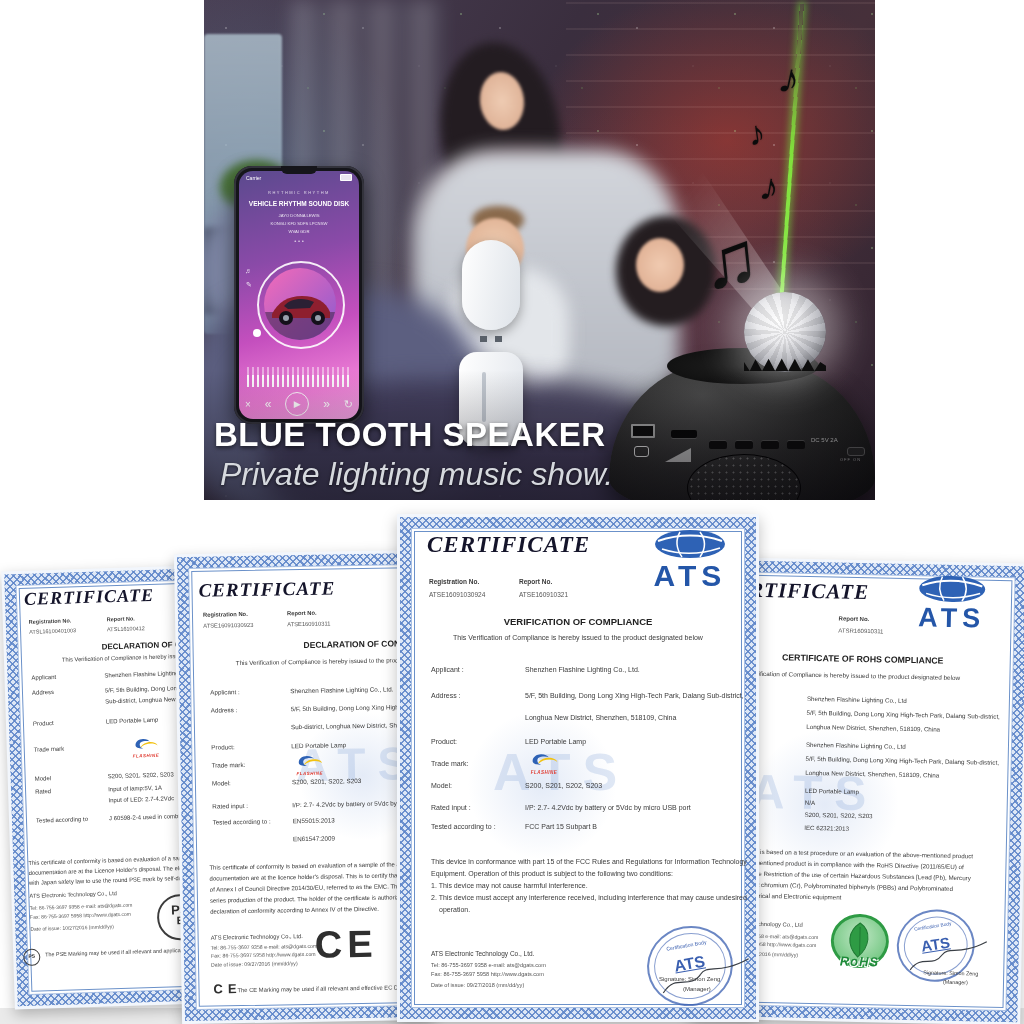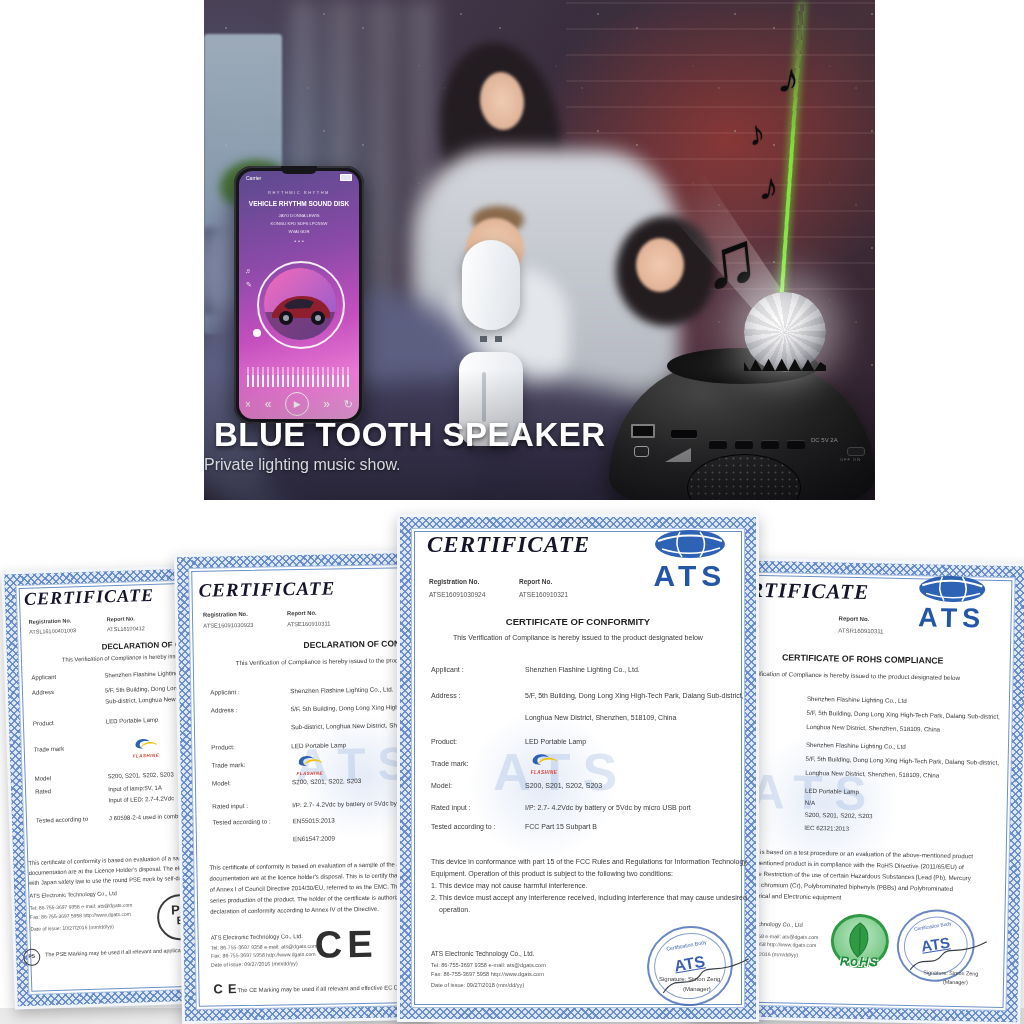--- a/index.html
+++ b/index.html
@@ -38,21 +38,21 @@
       background:linear-gradient(rgba(150,255,90,.15), rgba(130,255,60,.85) 30%, rgba(170,255,100,.95));
       box-shadow:0 0 7px 2px rgba(120,255,60,.5);}
   .note{position:absolute;color:#0b0b0b;text-shadow:0 0 2px rgba(0,0,0,.4);line-height:1;}
   .beam{position:absolute;left:428px;top:138px;width:170px;height:212px;filter:blur(6px);opacity:.8;
       background:linear-gradient(to top left, rgba(255,255,255,.55), rgba(255,255,255,0) 72%);
       clip-path:polygon(92% 100%, 100% 86%, 28% 0, 0 16%);}
   .hero-shade{position:absolute;left:0;bottom:0;width:100%;height:130px;
       background:linear-gradient(transparent, rgba(10,8,14,.45));}
   .hero-title{position:absolute;left:10px;top:416px;font-size:33px;font-weight:700;color:#fff;
       letter-spacing:.5px;text-shadow:0 2px 4px rgba(0,0,0,.6);}
-  .hero-sub{position:absolute;left:0;top:456px;font-size:16px;color:#d6d9de;text-shadow:0 1px 3px rgba(0,0,0,.6);}
+  .hero-sub{position:absolute;left:16px;top:456px;font-size:32px;color:#d6d9de;text-shadow:0 1px 3px rgba(0,0,0,.6);font-style:italic;}
 
   
   .phone{position:absolute;left:30px;top:166px;width:130px;height:258px;background:#15151a;border-radius:18px;
       box-shadow:0 8px 20px rgba(0,0,0,.55), inset 0 0 0 2px #33333c;}
   .screen{position:absolute;inset:5px;border-radius:14px;overflow:hidden;
       background:linear-gradient(165deg,#5b4a8e 0%,#8a4aa8 35%,#c44fbe 62%,#ee7fd6 86%,#f4a6e4 100%);}
   .notch{position:absolute;left:50%;top:0;transform:translateX(-50%);width:36px;height:8px;background:#15151a;border-radius:0 0 6px 6px;}
   .statusbar{position:absolute;left:7px;right:7px;top:3px;display:flex;justify-content:space-between;align-items:center;
       color:#fff;font-size:5px;}
   .battery{width:10px;height:5px;border:1px solid rgba(255,255,255,.9);border-radius:1px;background:rgba(255,255,255,.85);}
@@ -420,21 +420,21 @@
     <div class="t" style="left:122px;top:77px;font-size:6.5px;color:#555;">ATSE160910321</div>
     <div class="atslogo" style="left:238px;top:14px;width:110px;">
       <svg width="76" height="32" viewBox="0 0 76 32">
         <ellipse cx="38" cy="16" rx="35" ry="14" fill="#2e62b5"></ellipse>
         <path d="M6 13 Q38 2 70 13" stroke="#fff" stroke-width="2" fill="none"></path>
         <path d="M10 21 Q38 30 68 20" stroke="#fff" stroke-width="1.5" fill="none"></path>
         <path d="M28 4 Q21 16 30 29 M48 4 Q57 16 48 29" stroke="#fff" stroke-width="1.5" fill="none"></path>
       </svg>
       <div class="atstext" style="font-size:30px;">ATS</div>
     </div>
-    <div class="t b" style="left:0;top:102px;width:362px;text-align:center;font-size:9.5px;color:#222;">CERTIFICATE OF CONFORMITY</div>
+    <div class="t b" style="left:0;top:102px;width:362px;text-align:center;font-size:9.5px;color:#222;">VERIFICATION OF COMPLIANCE</div>
     <div class="t" style="left:0;top:120px;width:362px;text-align:center;font-size:7px;">This Verification of Compliance is hereby issued to the product designated below</div>
     <div class="t" style="left:34px;top:152px;">Applicant :</div>
     <div class="t" style="left:128px;top:152px;">Shenzhen Flashine Lighting Co., Ltd.</div>
     <div class="t" style="left:34px;top:178px;">Address :</div>
     <div class="t" style="left:128px;top:178px;">5/F, 5th Building, Dong Long Xing High-Tech Park, Dalang Sub-district,</div>
     <div class="t" style="left:128px;top:200px;">Longhua New District, Shenzhen, 518109, China</div>
     <div class="t" style="left:34px;top:224px;">Product:</div>
     <div class="t" style="left:128px;top:224px;">LED Portable Lamp</div>
     <div class="t" style="left:34px;top:246px;">Trade mark:</div>
     <div class="tm" style="left:128px;top:238px;">

